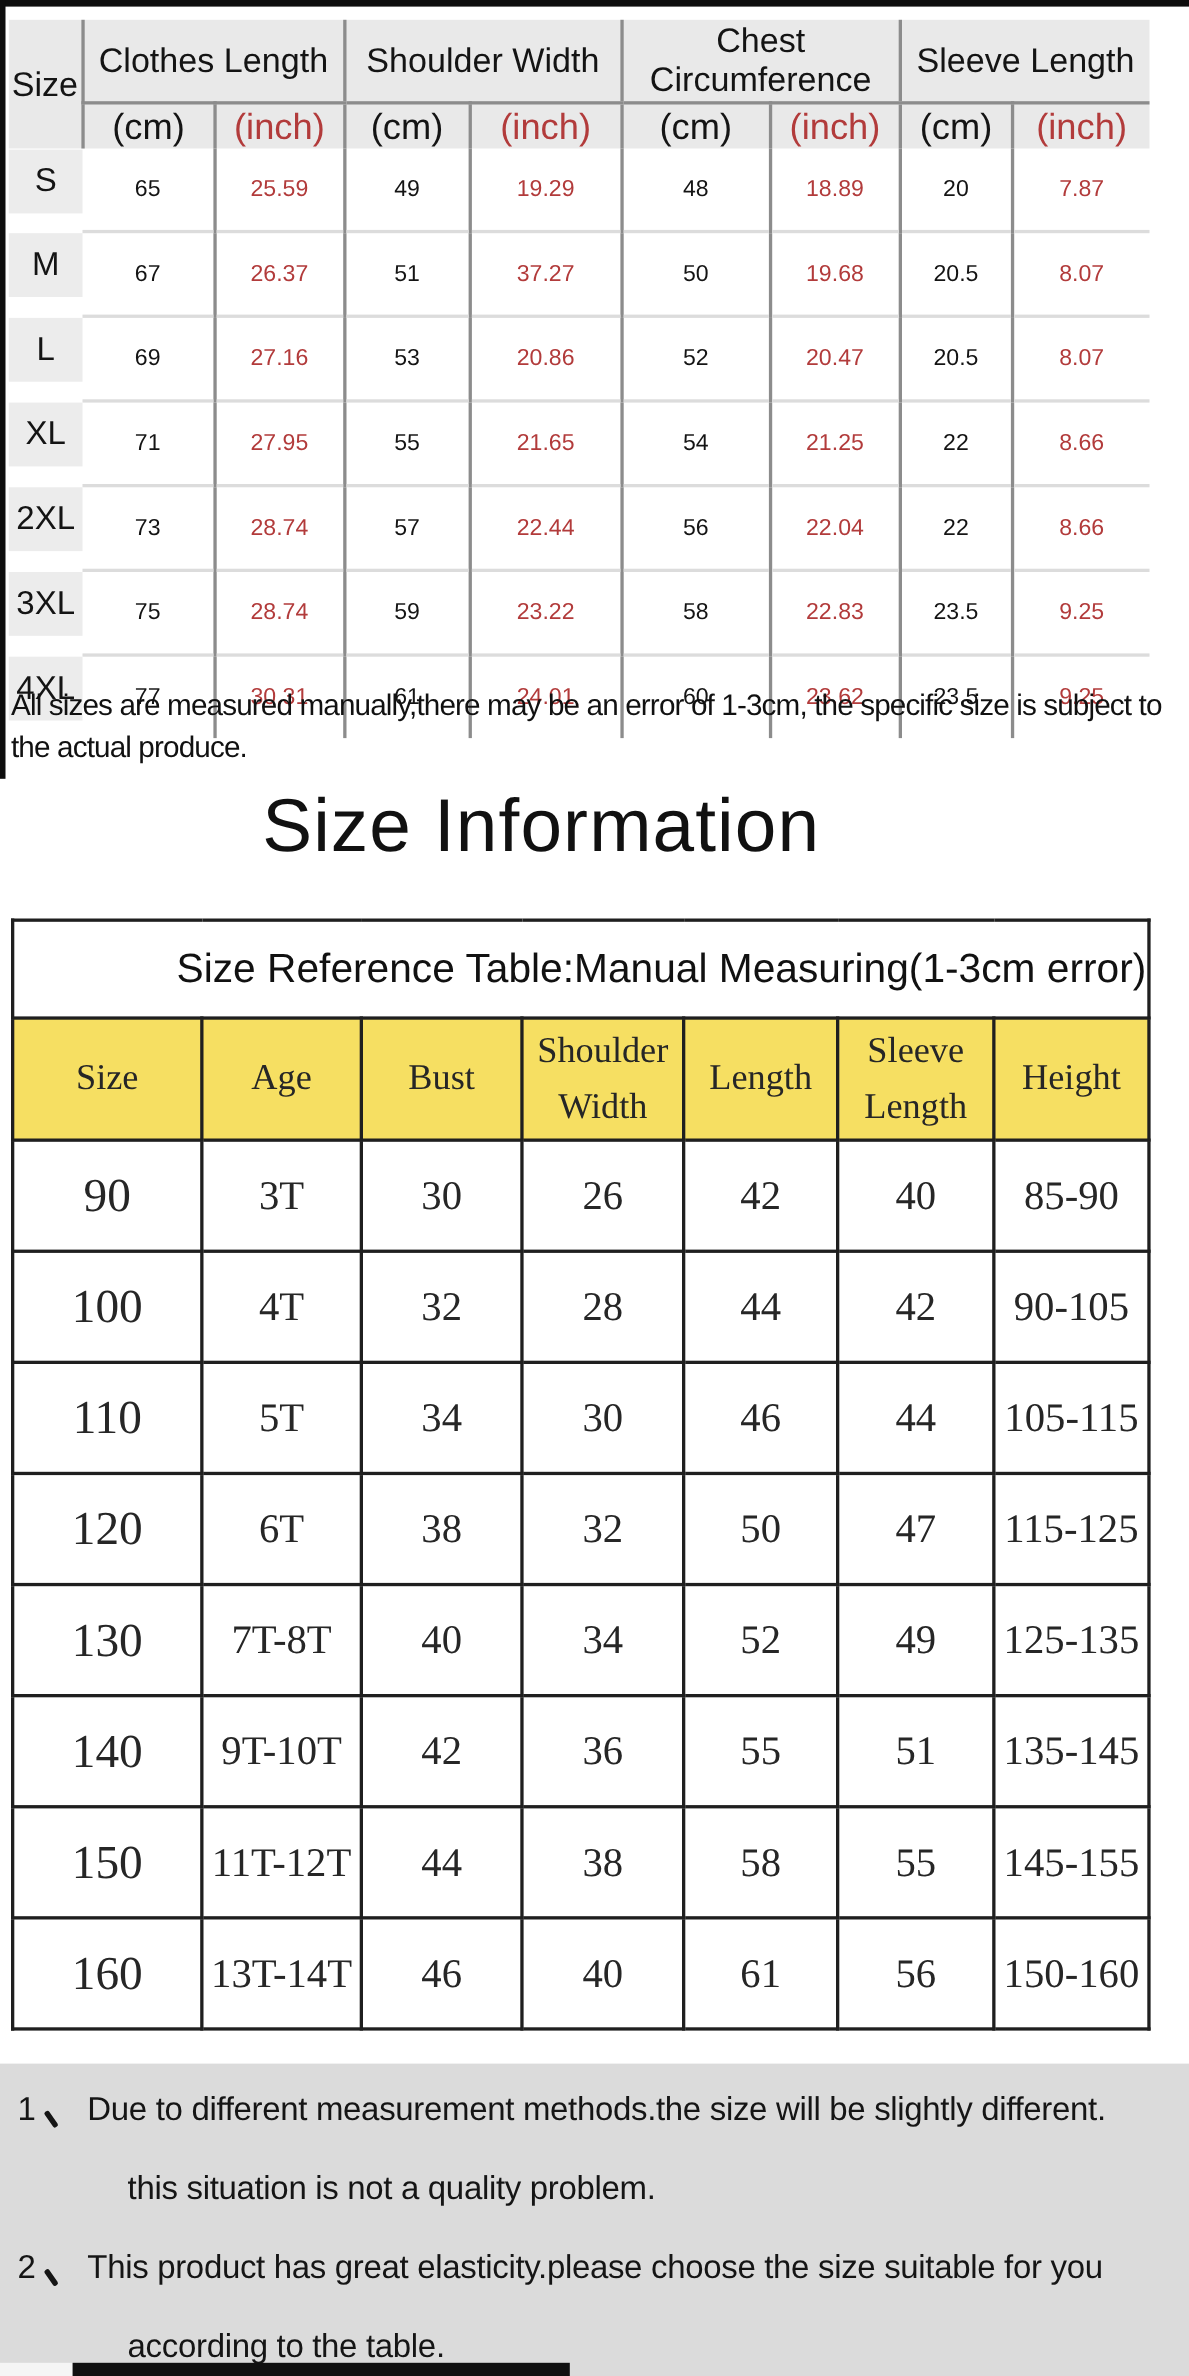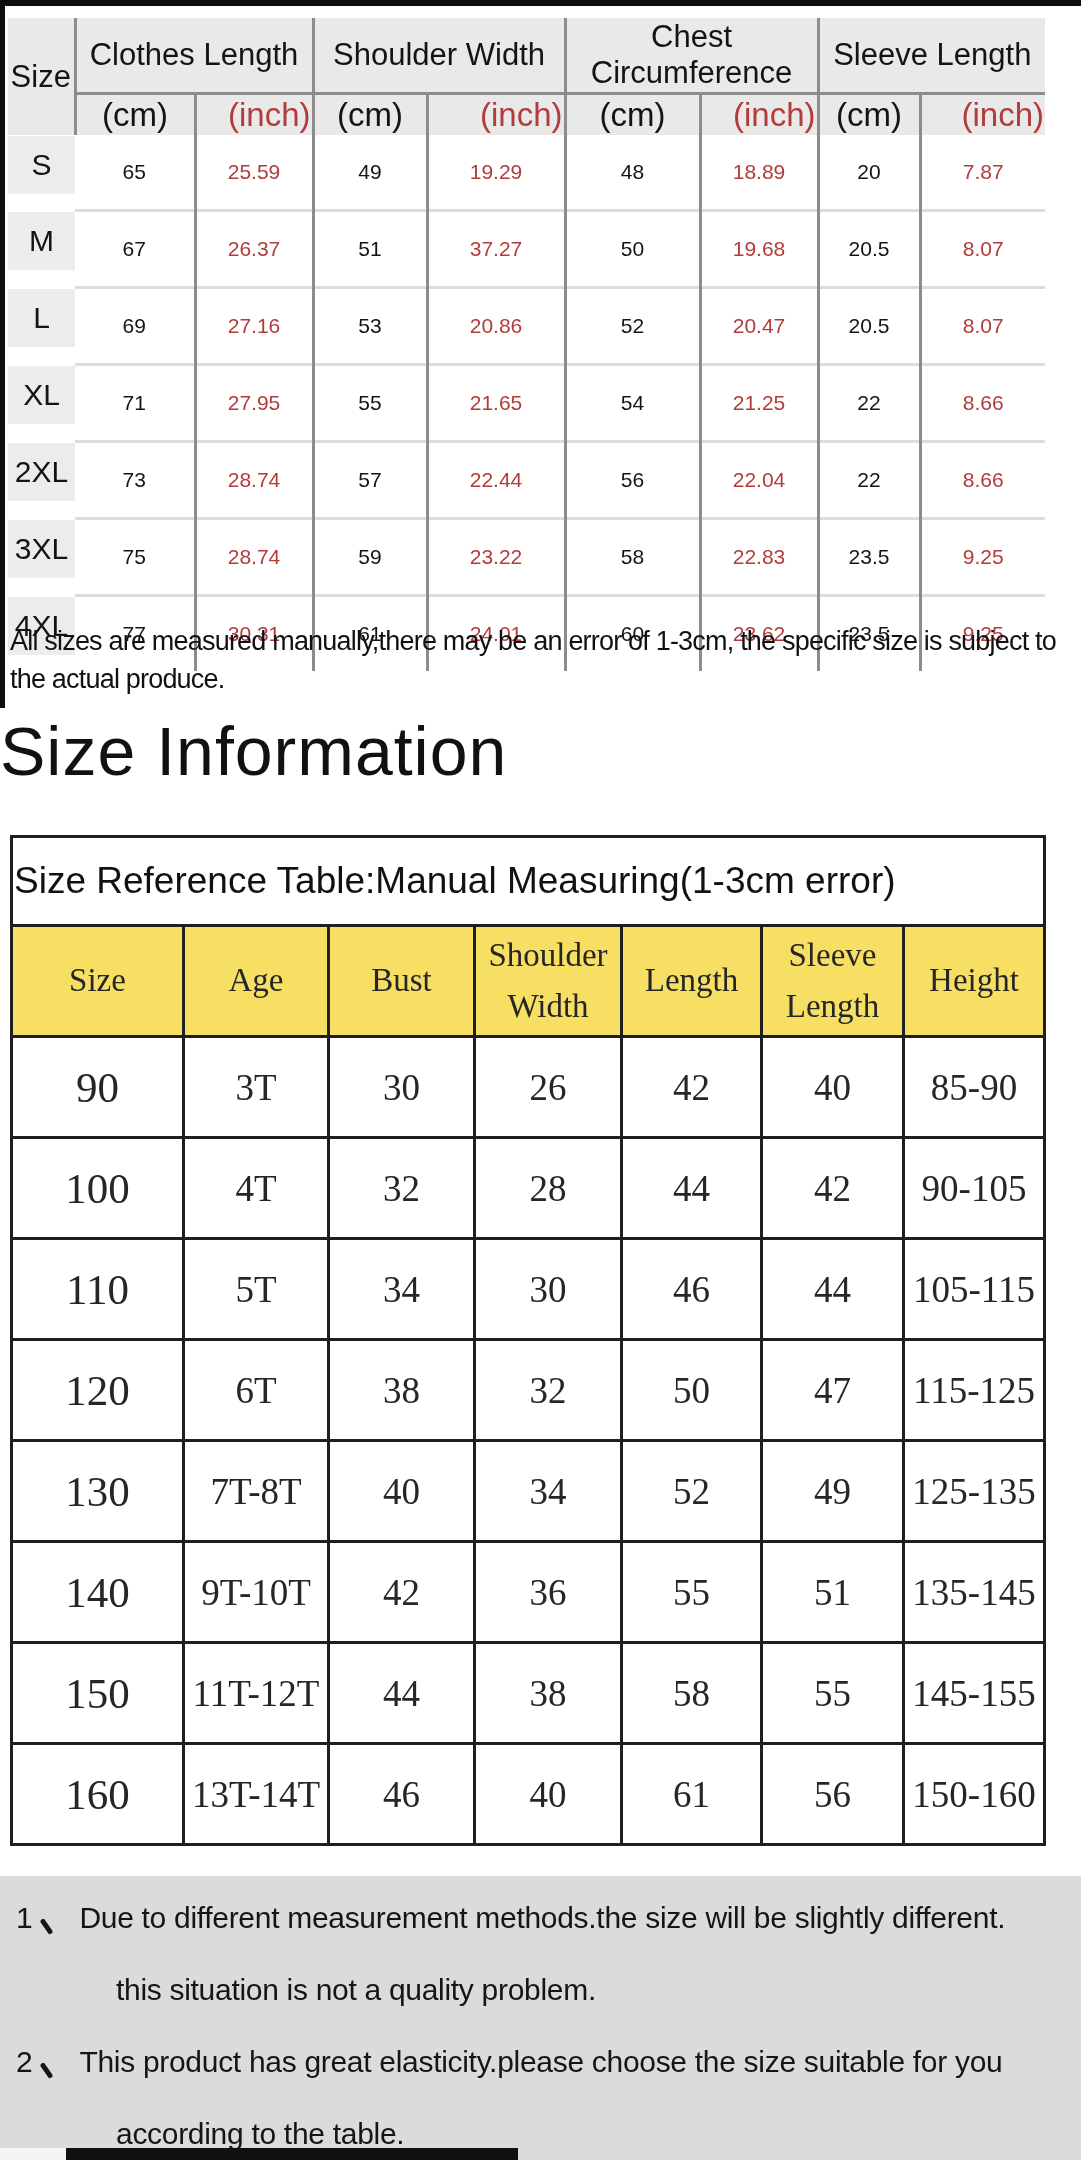--- a/index.html
+++ b/index.html
@@ -17,39 +17,39 @@
   .t1 th{font-weight:400;}
   .t1 thead th{background:#e9e9e9;}
   .t1 th.corner{font-size:31px;}
   .t1 th.group{font-size:31px;height:56px;border-left:3px solid #8c8c8c;border-bottom:3px solid #8c8c8c;}
   .t1 th.unit{font-size:33px;height:38px;border-left:3px solid #8c8c8c;}
   .t1 td.v{height:72px;text-align:center;font-size:21px;border-left:3px solid #8c8c8c;border-top:3px solid #dcdcdc;}
   .t1 td.v.first{border-left:none;}
   .t1 tbody tr:first-child td.v{border-top:none;}
   .t1 td.szc{padding:0;vertical-align:top;}
   .t1 .chip{height:58px;margin-top:1px;background:#ececec;display:flex;align-items:center;justify-content:center;font-size:30px;}
-  .t1 .in{color:#b23b3b;text-align:right;}
+  .t1 .in{color:#b23b3b;}
 
   .disclaimer{
     position:absolute;left:10px;top:622px;width:1068px;
     font-size:27px;line-height:38px;letter-spacing:-0.8px;color:#111;
   }
 
   
   .sec-title{
-    position:absolute;left:0;top:712px;width:984px;
+    position:absolute;left:0;top:712px;width:984px;text-align:center;
     font-size:68px;letter-spacing:1px;color:#111;
   }
 
   
   .t2wrap{position:absolute;left:10px;top:835px;}
   table.t2{border-collapse:collapse;table-layout:fixed;width:1033px;color:#262626;}
   .t2 td,.t2 th{border:3px solid #1f1f1f;}
   .t2 .t2title{
-    height:84px;background:#ffffff;text-align:left;vertical-align:middle;
+    height:84px;background:#ffffff;text-align:right;vertical-align:middle;
     font-family:"Liberation Sans","DejaVu Sans",sans-serif;font-size:37px;color:#111;
   }
   .t2 th{
     background:#f6df62;font-weight:400;height:108px;
     font-family:"Liberation Serif","DejaVu Serif",serif;font-size:33px;line-height:1.55;padding:0 4px;
   }
   .t2 td{
     text-align:center;height:96px;
     font-family:"Liberation Serif","DejaVu Serif",serif;font-size:37px;
   }

